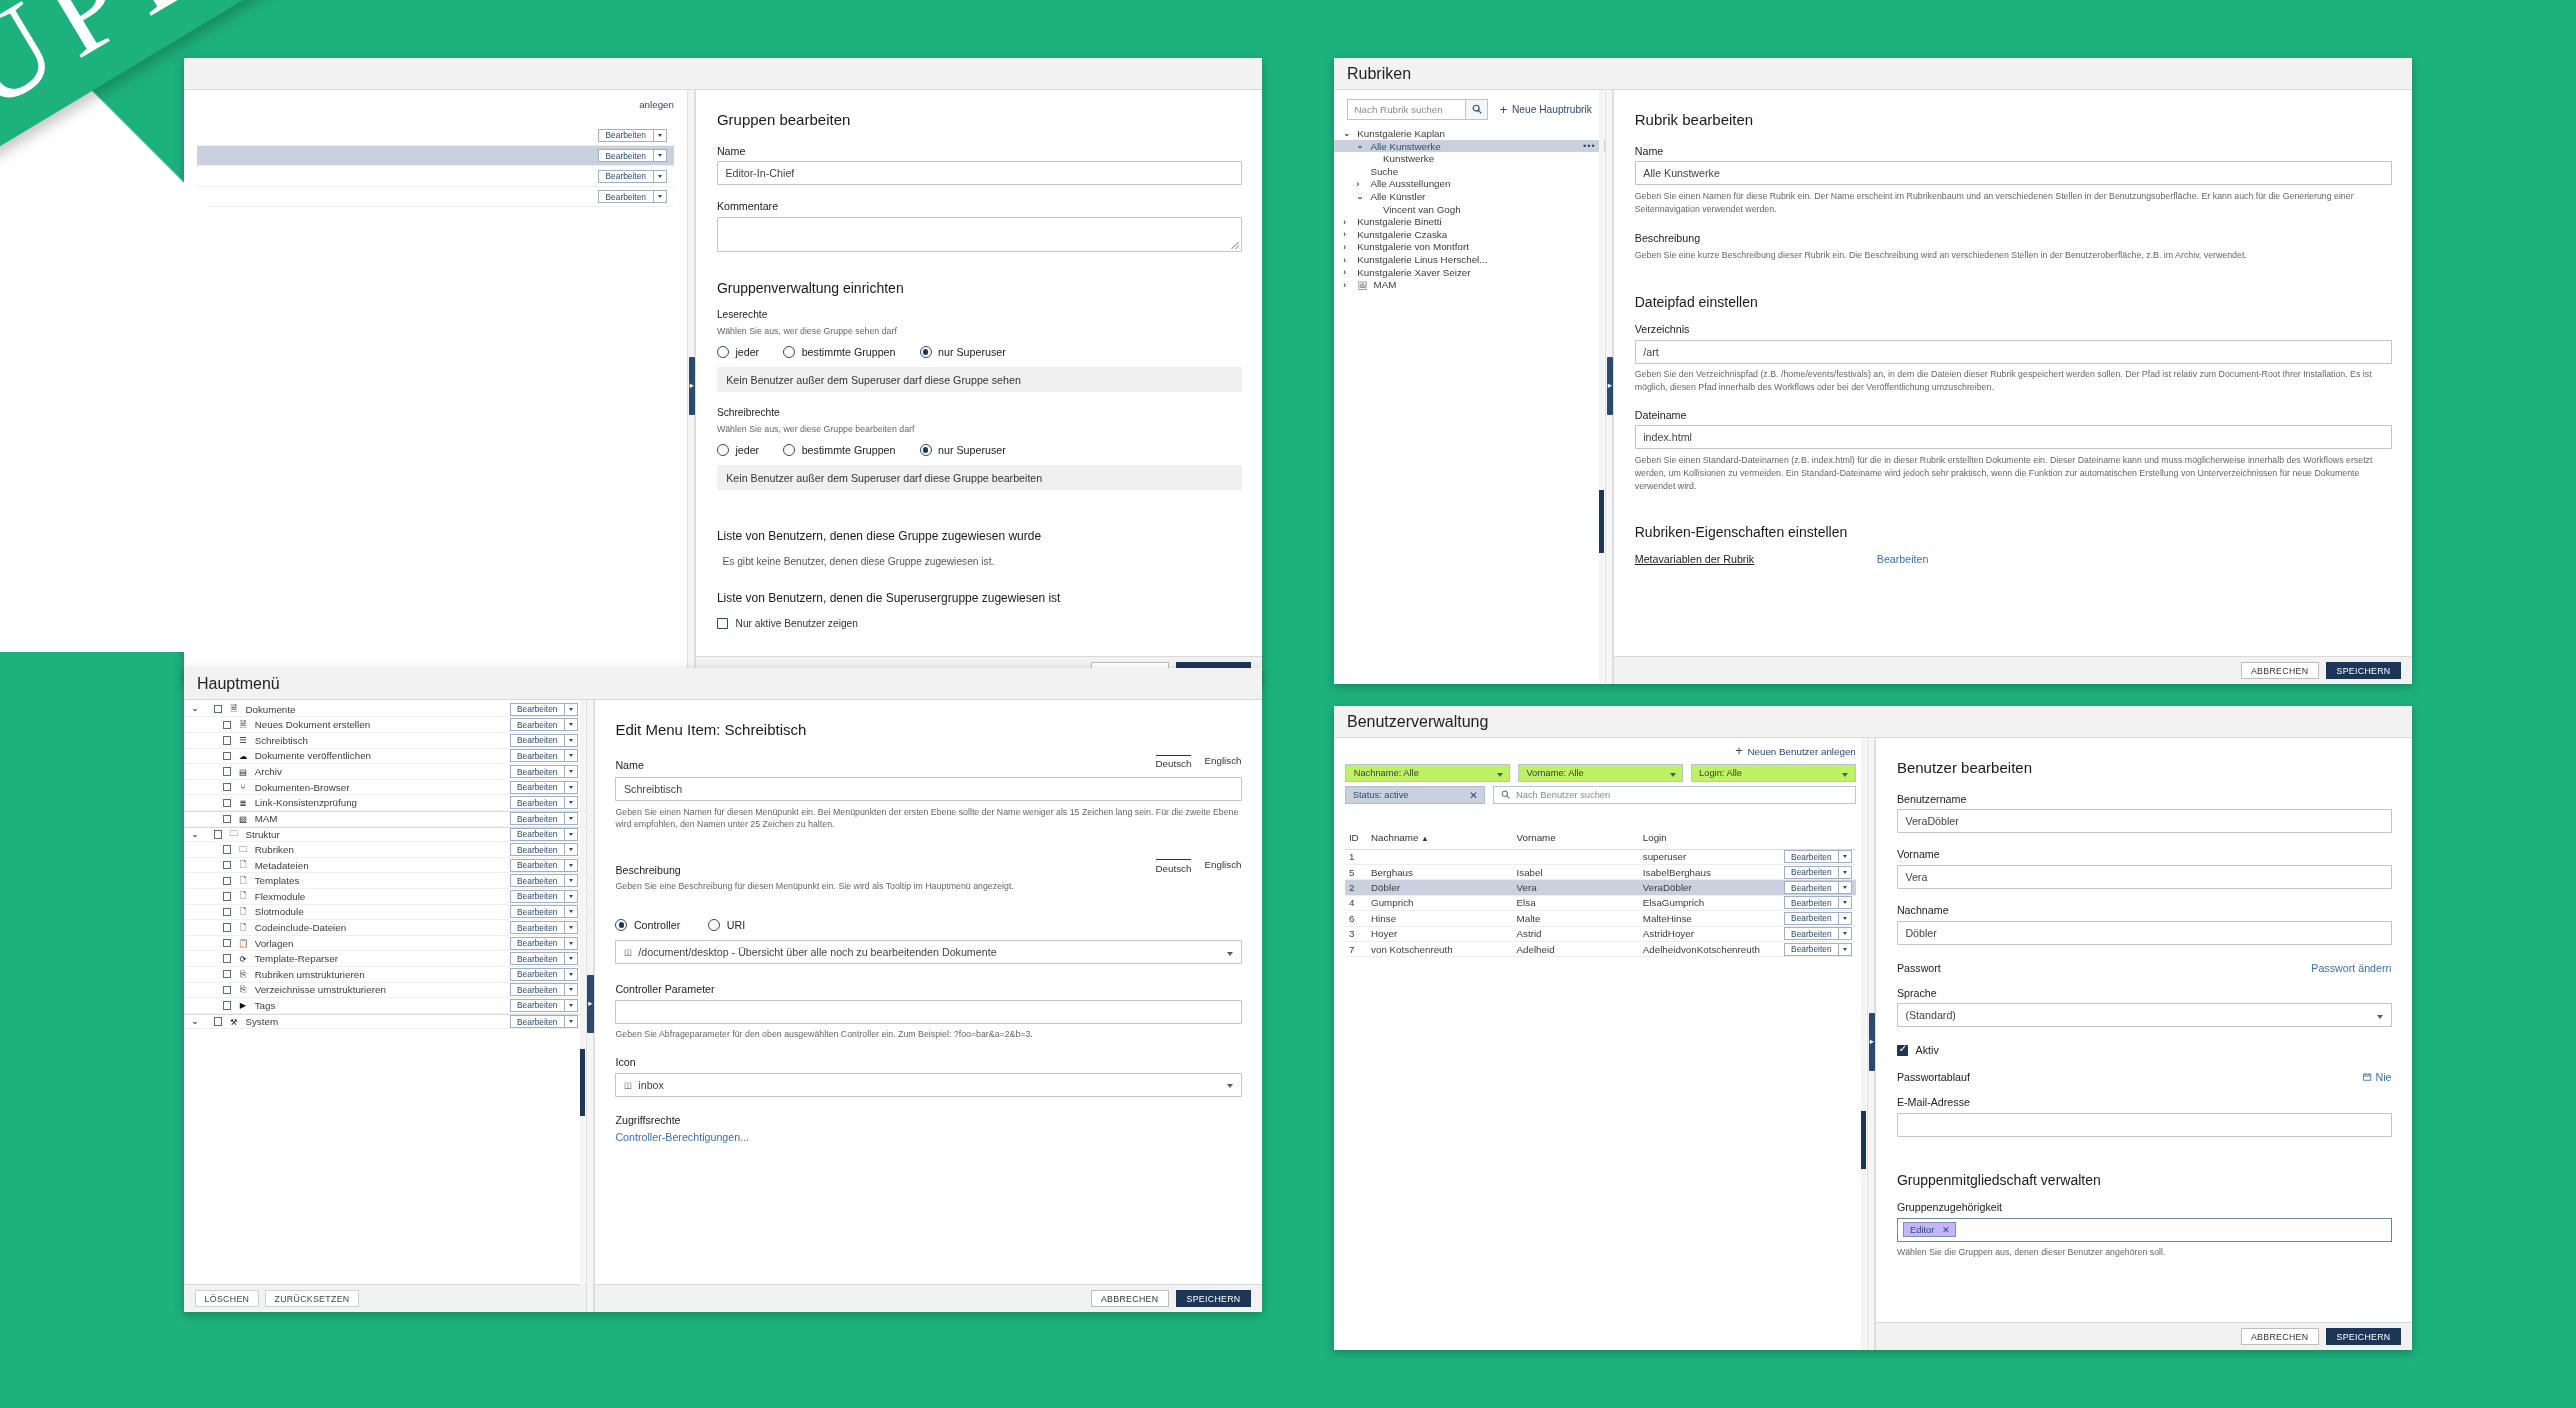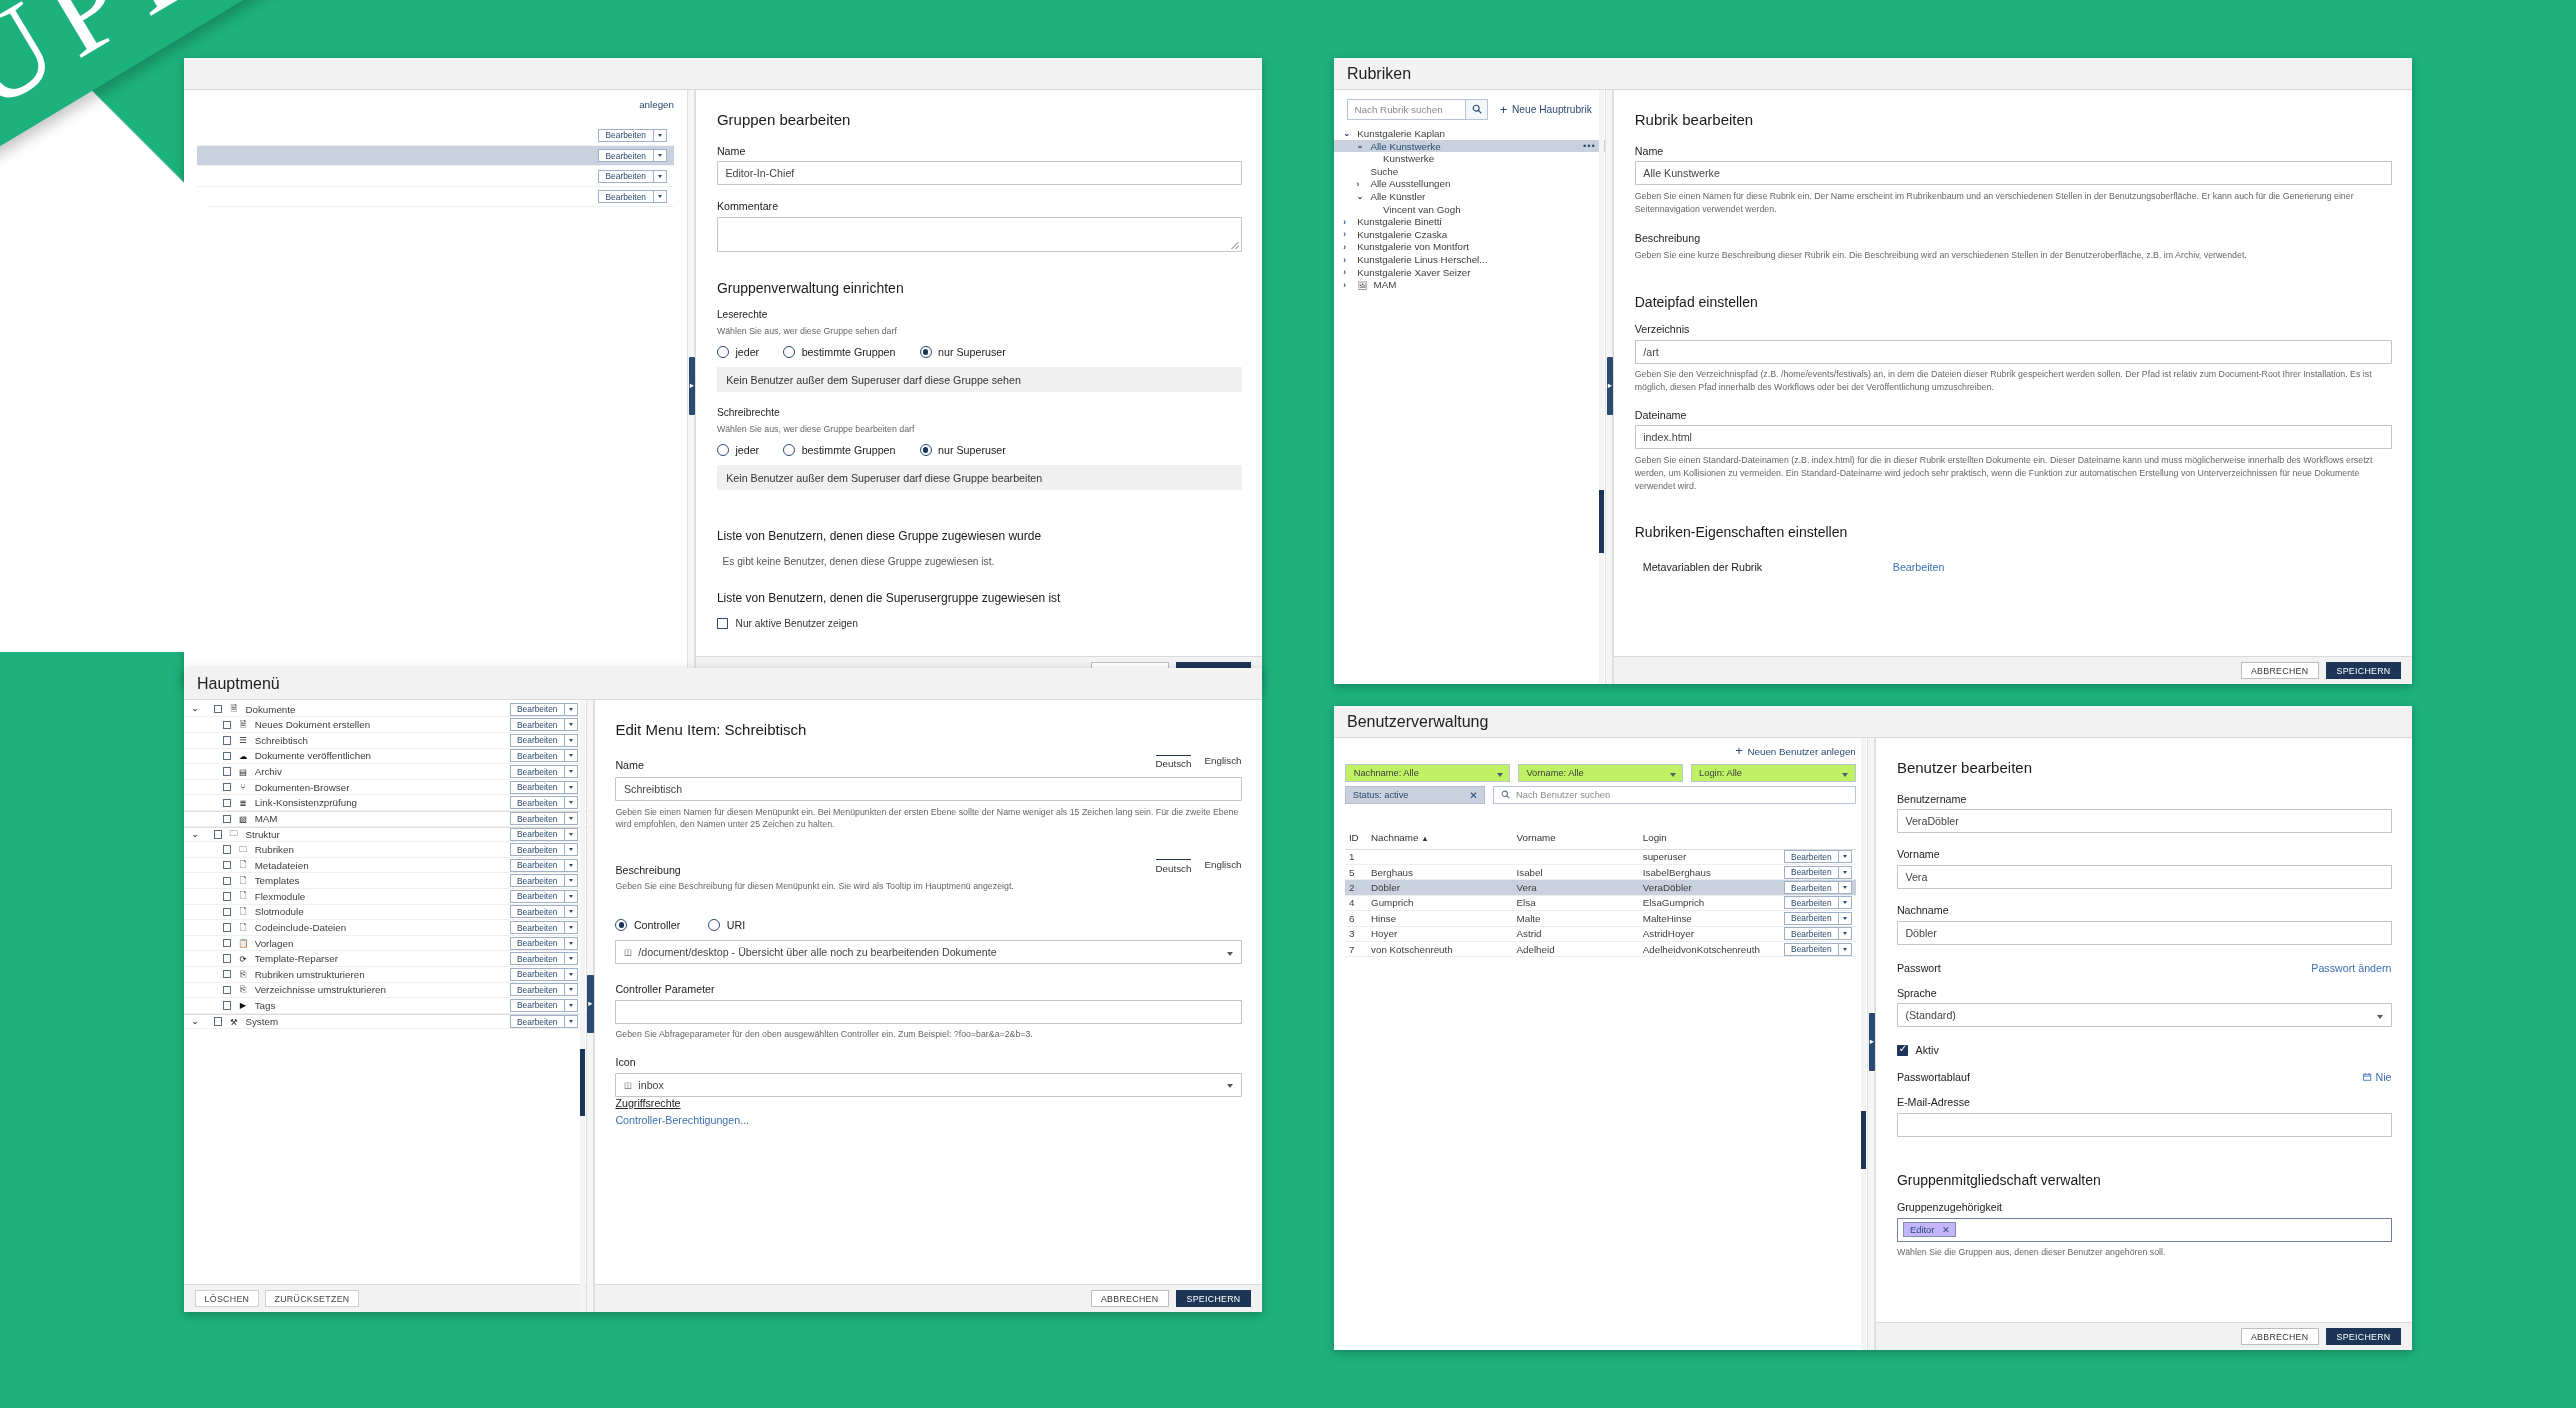--- a/index.html
+++ b/index.html
@@ -420,21 +420,21 @@
           <div class="flabel">Verzeichnis</div>
           <div class="finput">/art</div>
           <div class="fhint">Geben Sie den Verzeichnispfad (z.B. /home/events/festivals) an, in dem die Dateien dieser Rubrik gespeichert werden sollen. Der Pfad ist relativ zum Document-Root Ihrer Installation. Es ist möglich, diesen Pfad innerhalb des Workflows oder bei der Veröffentlichung umzuschreiben.</div>
 
           <div class="flabel" style="margin-top:15px;">Dateiname</div>
           <div class="finput">index.html</div>
           <div class="fhint">Geben Sie einen Standard-Dateinamen (z.B. index.html) für die in dieser Rubrik erstellten Dokumente ein. Dieser Dateiname kann und muss möglicherweise innerhalb des Workflows ersetzt werden, um Kollisionen zu vermeiden. Ein Standard-Dateiname wird jedoch sehr praktisch, wenn die Funktion zur automatischen Erstellung von Unterverzeichnissen für neue Dokumente verwendet wird.</div>
 
           <h3 class="sec" style="margin-top:32px;">Rubriken-Eigenschaften einstellen</h3>
           <div style="display:flex;align-items:center;">
-            <div class="flabel" style="margin:8px;width:242px;">Metavariablen der Rubrik</div>
+            <div class="flabel" style="margin:0;width:242px;text-decoration:underline;">Metavariablen der Rubrik</div>
             <div class="link">Bearbeiten</div>
           </div>
           <div style="height:28px;"></div>
         </div>
       </div>
       <div class="actionbar">
         <div class="btn-cancel">ABBRECHEN</div>
         <div class="btn-save">SPEICHERN</div>
       </div>
     </div>
@@ -733,21 +733,21 @@
           <div class="flabel" style="margin-top:18.6px;">Controller Parameter</div>
           <div class="finput"></div>
           <div class="fhint">Geben Sie Abfrageparameter für den oben ausgewählten Controller ein. Zum Beispiel: ?foo=bar&amp;a=2&amp;b=3.</div>
 
           <div class="flabel" style="margin-top:15px;">Icon</div>
           <div class="fselect">
             <span style="font-size:8.4px;">◫</span>
             <span>inbox</span>
           </div>
 
-          <div class="flabel" style="text-decoration:underline;">Zugriffsrechte</div>
+          <div class="flabel" style="margin-top:17px;">Zugriffsrechte</div>
           <div class="link">Controller-Berechtigungen...</div>
           <div style="height:22.4px;"></div>
         </div>
       </div>
       <div class="actionbar">
         <div class="btn-cancel">ABBRECHEN</div>
         <div class="btn-save">SPEICHERN</div>
       </div>
     </div>
   </div>

